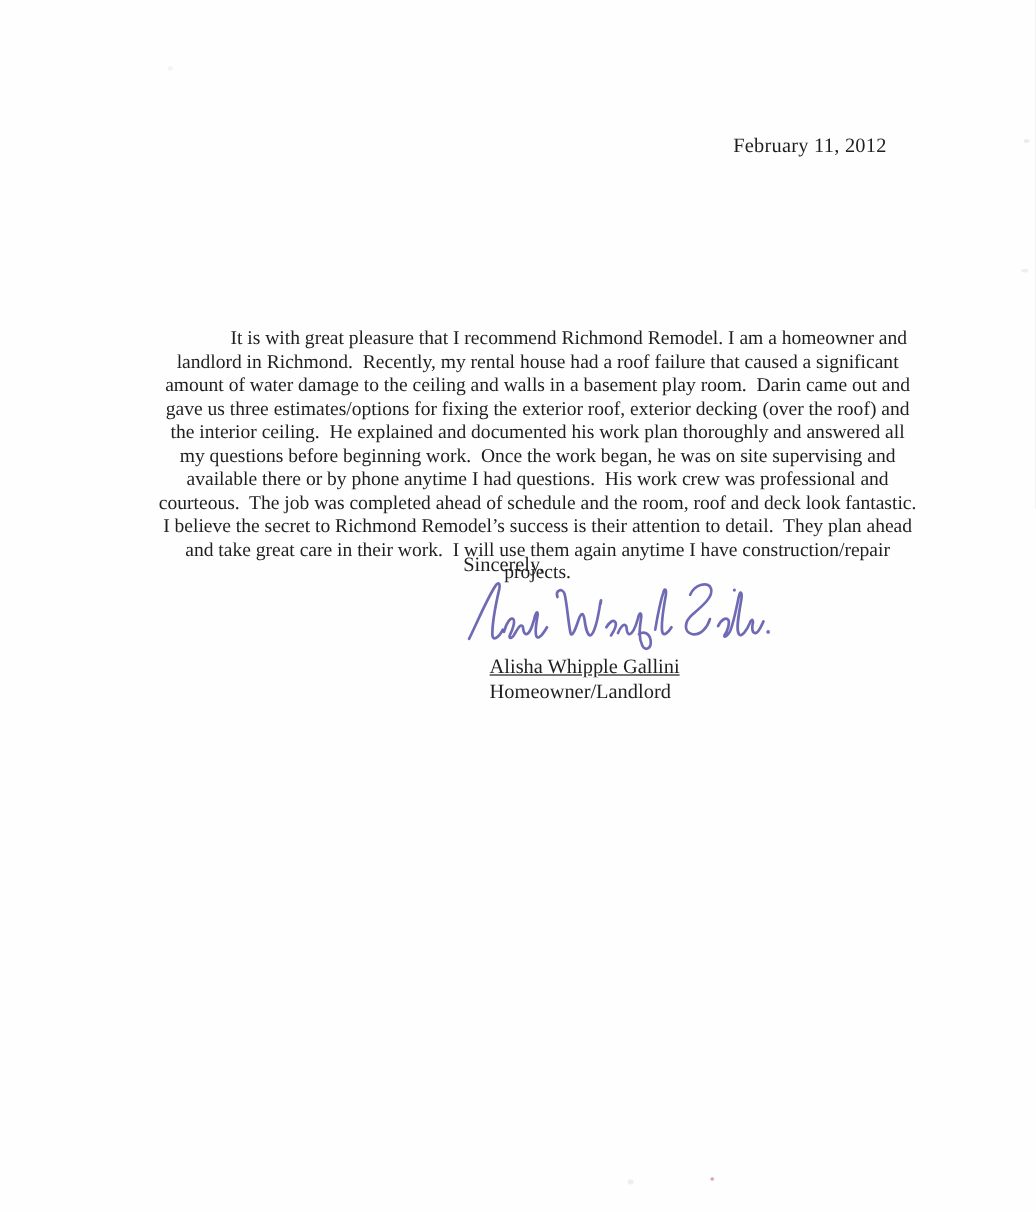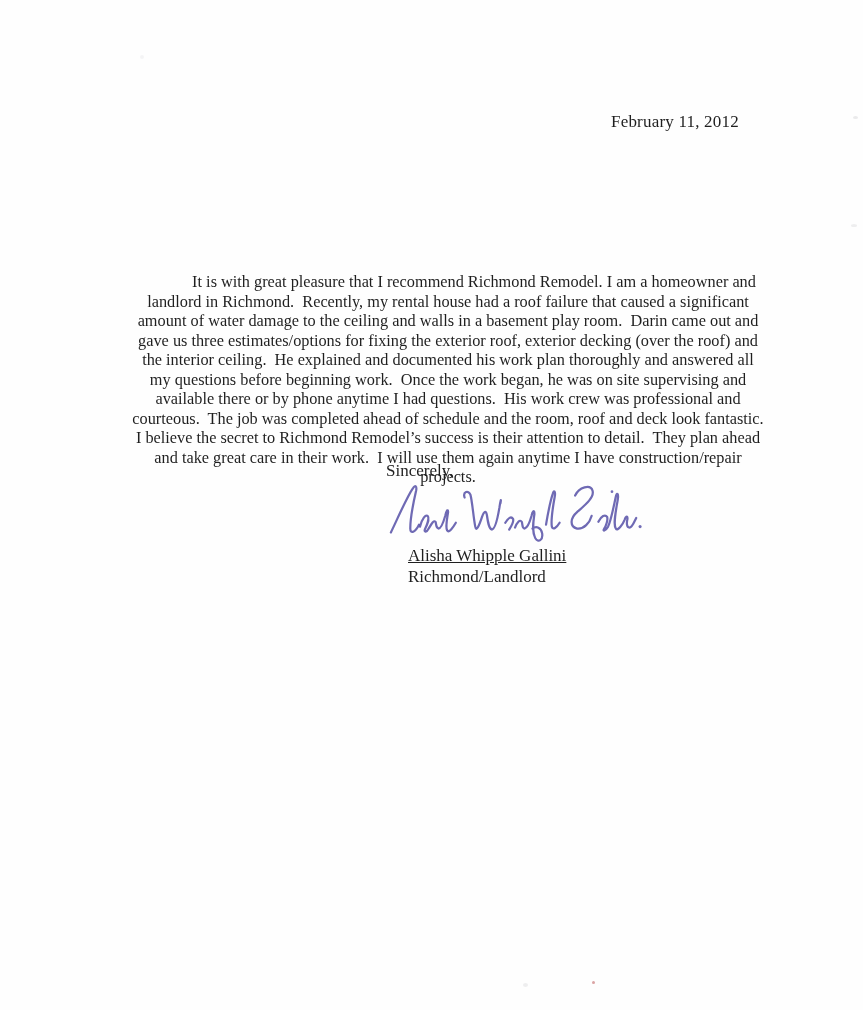--- a/index.html
+++ b/index.html
@@ -113,21 +113,21 @@
       <path class="sig-stroke" d="M166 44 C168 32 171 18 173 12 C174 8 176 9 175 15 C173 26 171 40 172 46 C173 50 177 47 180 42"></path>
       <path class="sig-stroke" d="M196 14 C200 5 212 2 214 9 C216 16 206 24 198 31 C191 37 190 46 198 48 C205 49 211 42 213 35"></path>
       <path class="sig-stroke" d="M220 41 C223 35 227 33 229 36 C230 39 228 45 226 48 C224 51 227 51 230 46 C233 40 236 24 238 15 C239 10 241 12 240 18 C238 30 235 44 238 48 C240 51 245 44 247 39 C248 36 250 34 250 38 C249 42 249 47 252 47 C255 47 257 41 259 37"></path>
       <circle class="sig-dot" cx="234" cy="10" r="1.4"></circle>
       <circle class="sig-dot" cx="263" cy="46" r="1.6"></circle>
     </svg>
   </div>
 
   <div class="abs sig-name">Alisha Whipple Gallini</div>
 
-  <div class="abs sig-title">Richmond/Landlord</div>
+  <div class="abs sig-title">Homeowner/Landlord</div>
 
   <div class="speck speck-red"></div>
   <div class="speck speck-g1"></div>
   <div class="speck speck-g2"></div>
   <div class="speck speck-g3"></div>
   <div class="speck speck-g4"></div>
 
 </div>
 
 </body></html>

